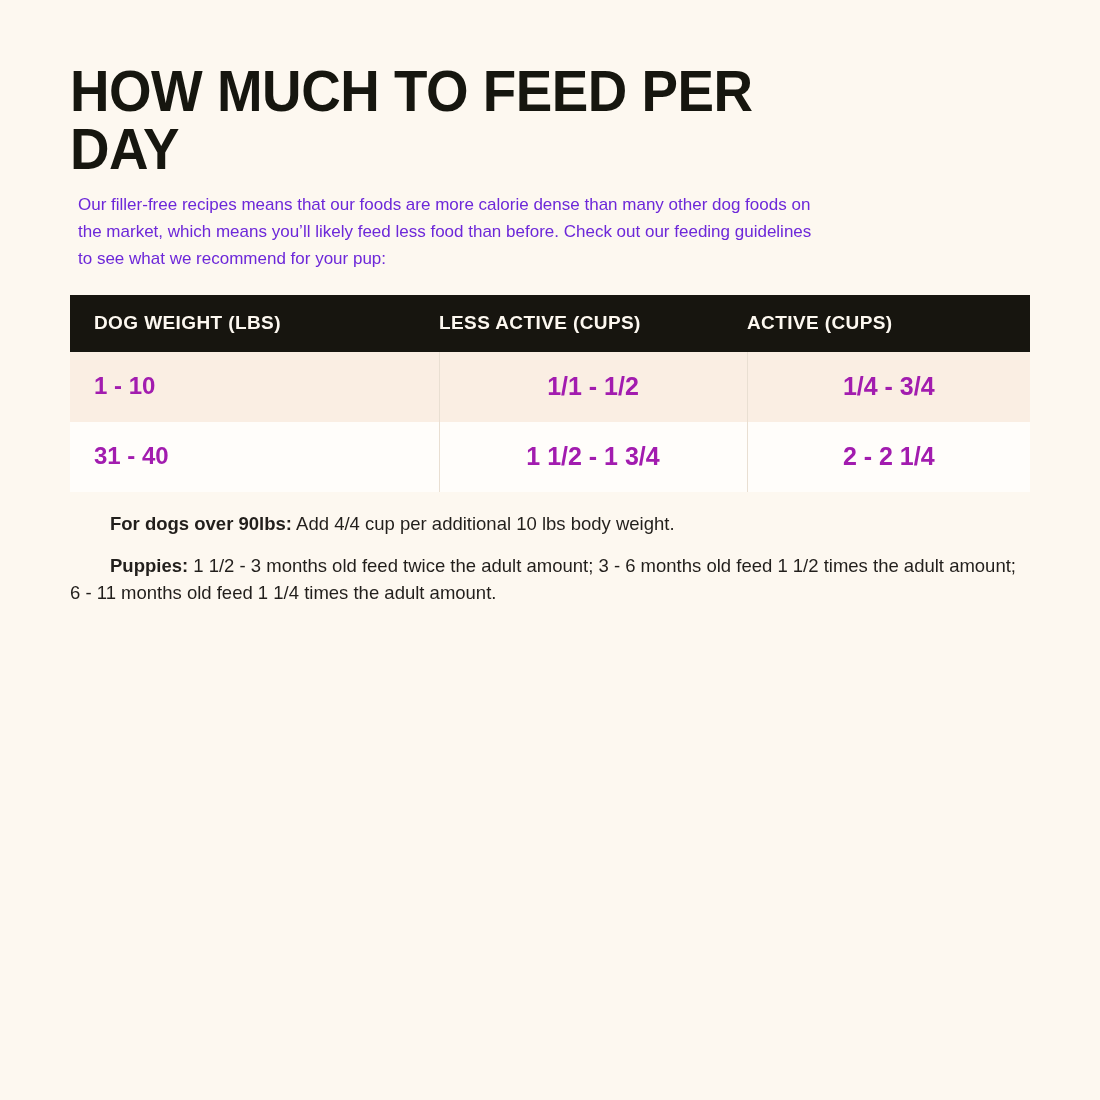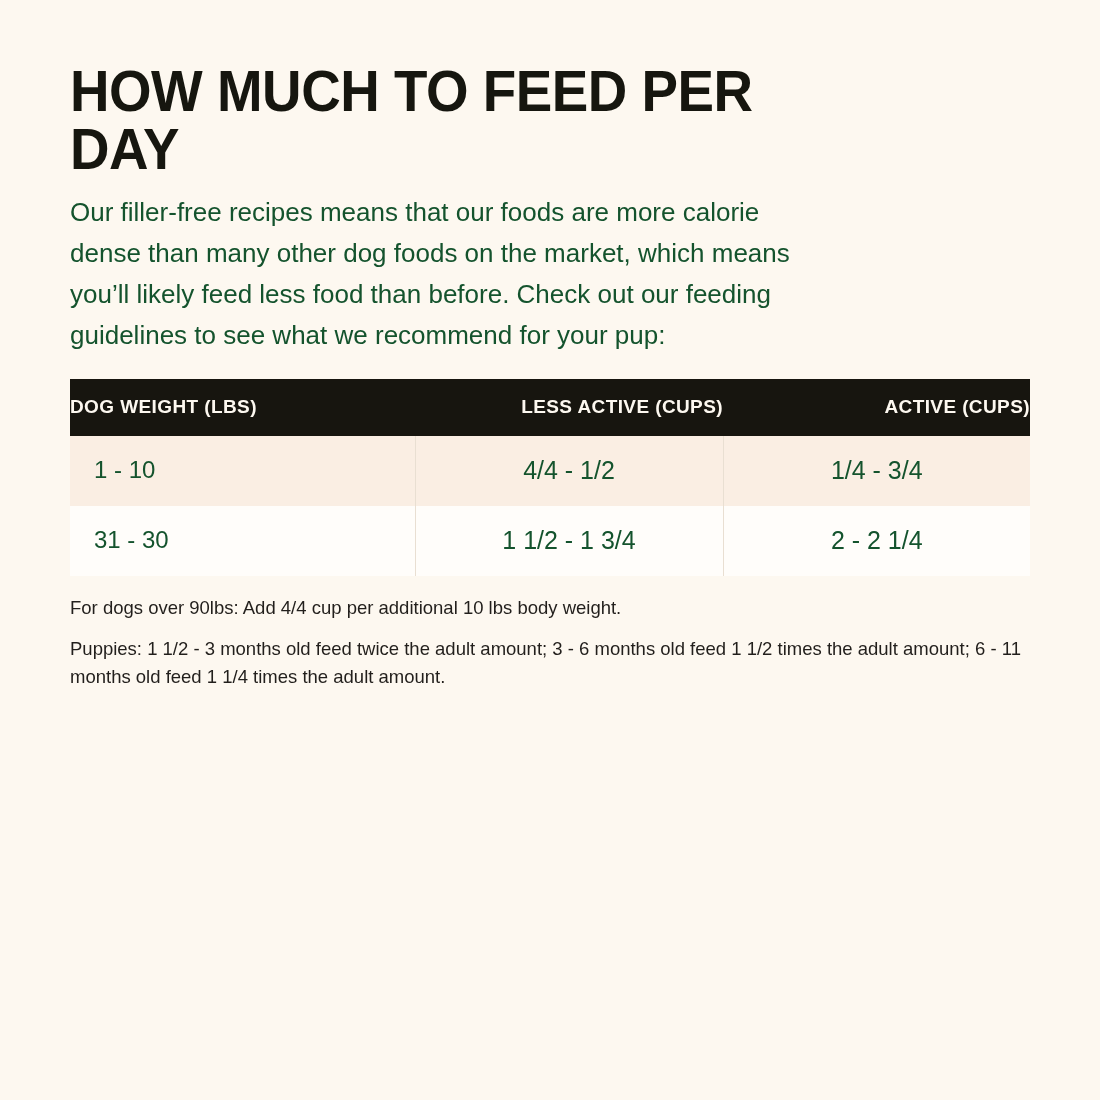--- a/index.html
+++ b/index.html
@@ -26,54 +26,55 @@
     font-size: 57px;
     line-height: 1.02;
     font-weight: 700;
     letter-spacing: -0.5px;
     margin: 0 0 14px 0;
     color: #16160f;
     transform: scaleX(0.96);
     transform-origin: left center;
   }
   .intro {
-    font-size: 26px;
+    font-size: 17px;
     line-height: 1.58;
-    margin: 0 0 22px 0;
+    margin: 0 0 22px 8px;
     max-width: 930px;
-    color: #14532d;
+    color: #6d28d9;
   }
   table.feeding {
     border-collapse: collapse;
     width: 960px;
     table-layout: fixed;
   }
   table.feeding thead th {
     background: #17150f;
     color: #fdf8f0;
     font-size: 19px;
     font-weight: 700;
     letter-spacing: 0.4px;
     padding: 17px 0 18px 0;
-    text-align: right;
+    text-align: left;
   }
   table.feeding thead th.col-weight {
     text-align: left;
+    padding-left: 24px;
     width: 345px;
   }
   table.feeding thead th.col-less {
     width: 308px;
   }
   table.feeding tbody td {
     font-size: 25px;
-    font-weight: 400;
+    font-weight: 700;
     padding: 20px 0 21px 0;
     text-align: center;
     border-right: 1px solid #e9dfd2;
-    color: #14532d;
+    color: #a21caf;
   }
   table.feeding tbody td:last-child {
     border-right: none;
   }
   table.feeding tbody td.col-weight {
     text-align: left;
     padding-left: 24px;
     font-size: 24px;
   }
   table.feeding tbody tr.odd td {
@@ -86,21 +87,22 @@
     width: 960px;
     margin-top: 18px;
   }
   .note {
     font-size: 18.5px;
     line-height: 1.5;
     margin: 0 0 14px 0;
     color: #221f1c;
   }
   .note b {
-    font-weight: 400;
+    font-weight: 700;
+    margin-left: 40px;
   }
 </style>
 </head>
 <body>
 
 <div class="page">
 
   <h1 class="title">HOW MUCH TO FEED PER DAY</h1>
 
   <p class="intro">Our filler-free recipes means that our foods are more calorie dense than many other dog foods on the market, which means you’ll likely feed less food than before. Check out our feeding guidelines to see what we recommend for your pup:</p>
@@ -109,25 +111,25 @@
     <thead>
       <tr>
         <th class="col-weight">DOG WEIGHT (LBS)</th>
         <th class="col-less">LESS ACTIVE (CUPS)</th>
         <th class="col-active">ACTIVE (CUPS)</th>
       </tr>
     </thead>
     <tbody>
       <tr class="odd">
         <td class="col-weight">1 - 10</td>
-        <td>4/4 - 1/2</td>
+        <td>1/1 - 1/2</td>
         <td>1/4 - 3/4</td>
       </tr>
       <tr class="even">
-        <td class="col-weight">31 - 30</td>
+        <td class="col-weight">31 - 40</td>
         <td>1 1/2 - 1 3/4</td>
         <td>2 - 2 1/4</td>
       </tr>
     </tbody>
   </table>
 
   <div class="notes">
     <p class="note">
       <b>For dogs over 90lbs:</b><span> Add 4/4 cup per additional 10 lbs body weight.</span>
     </p>

